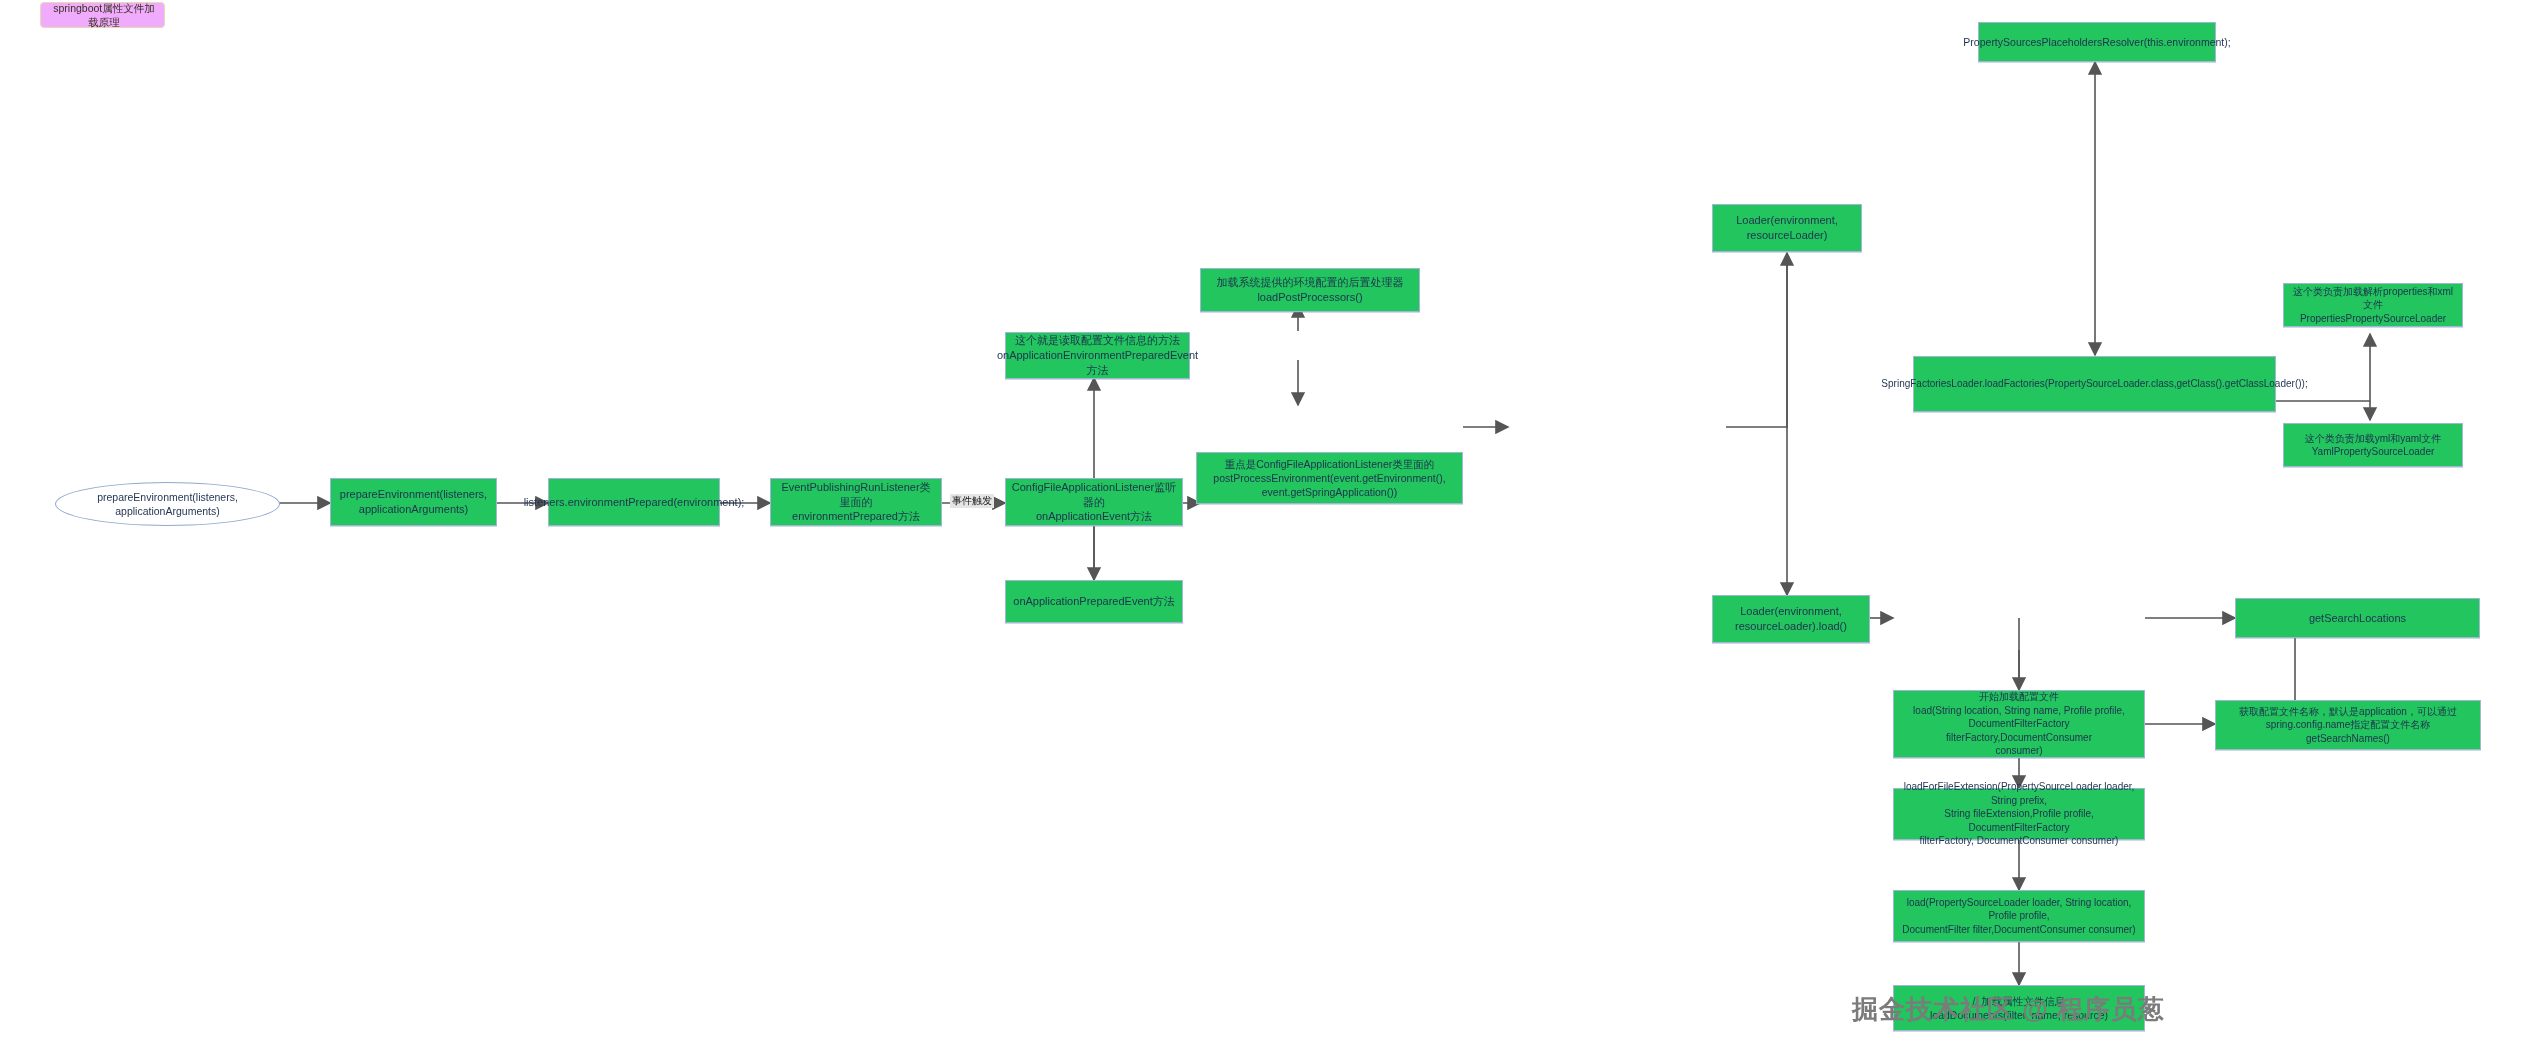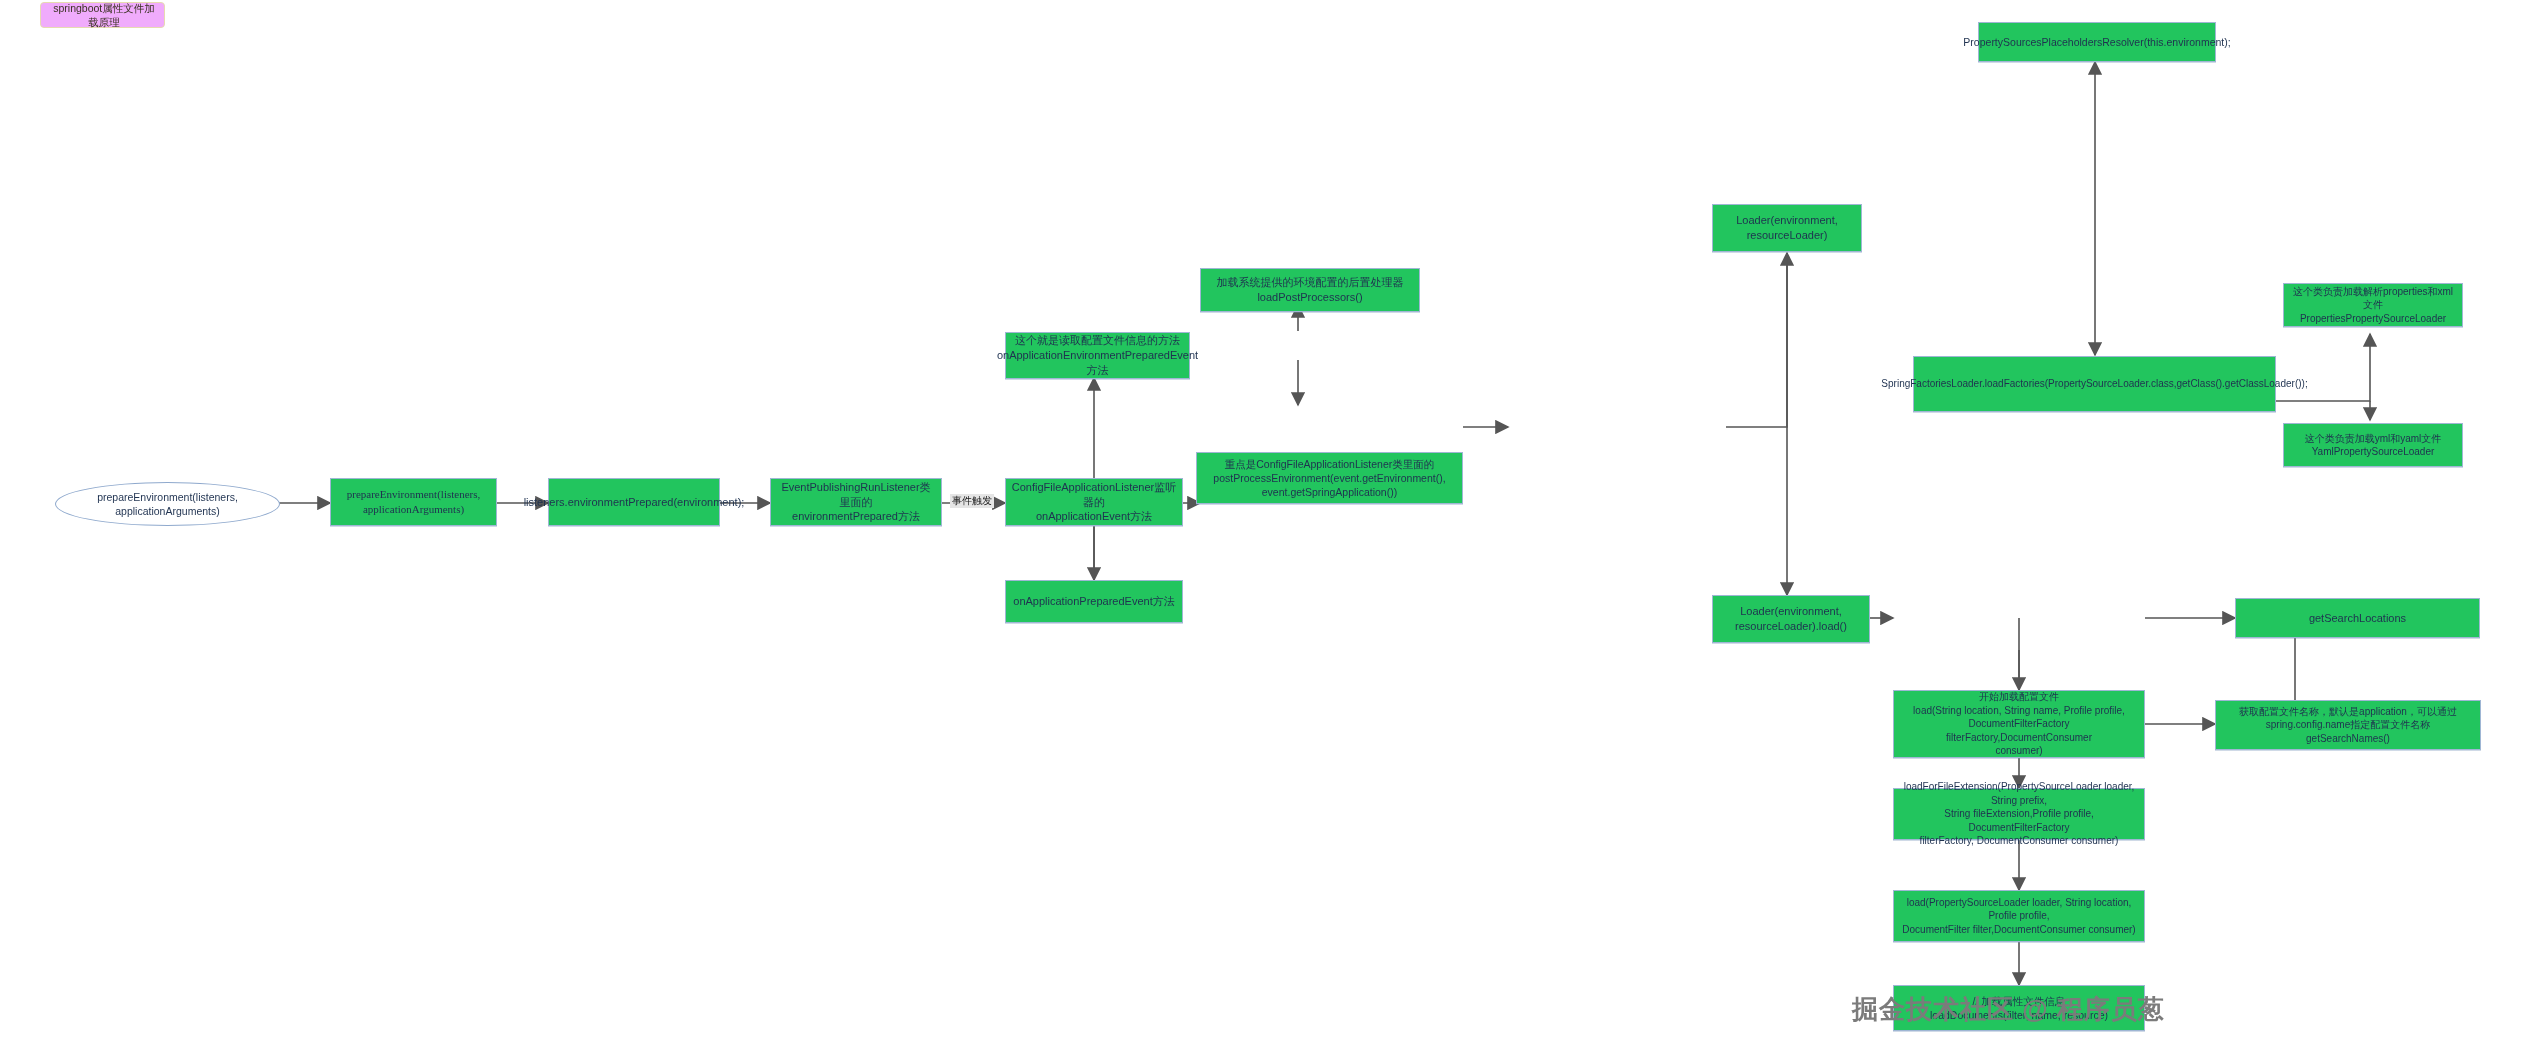--- a/index.html
+++ b/index.html
@@ -115,21 +115,21 @@
       <path d="M1787,427 L1787,253"></path>
       <path d="M2019,618 L2019,690"></path>
       <path d="M2295,618 L2295,700"></path>
     </g>
   </svg>
 
   <div class="node sticky" style="left:40px;top:2px;width:125px;height:26px;">springboot属性文件加载原理</div>
 
   <div class="node ellipse" style="left:55px;top:482px;width:225px;height:44px;font-size:10.5px;">prepareEnvironment(listeners, applicationArguments)</div>
 
-  <div class="node" style="left:330px;top:478px;width:167px;height:48px;font-family:Liberation Serif, serif;">prepareEnvironment(listeners,
+  <div class="node" style="left:330px;top:478px;width:167px;height:48px;">prepareEnvironment(listeners,
 applicationArguments)</div>
 
   <div class="node" style="left:548px;top:478px;width:172px;height:48px;">listeners.environmentPrepared(environment);</div>
 
   <div class="node" style="left:770px;top:478px;width:172px;height:48px;">EventPublishingRunListener类里面的
 environmentPrepared方法</div>
 
   <div class="edge-label" style="left:950px;top:494px;">事件触发</div>
 
   <div class="node" style="left:1005px;top:478px;width:178px;height:48px;">ConfigFileApplicationListener监听器的

